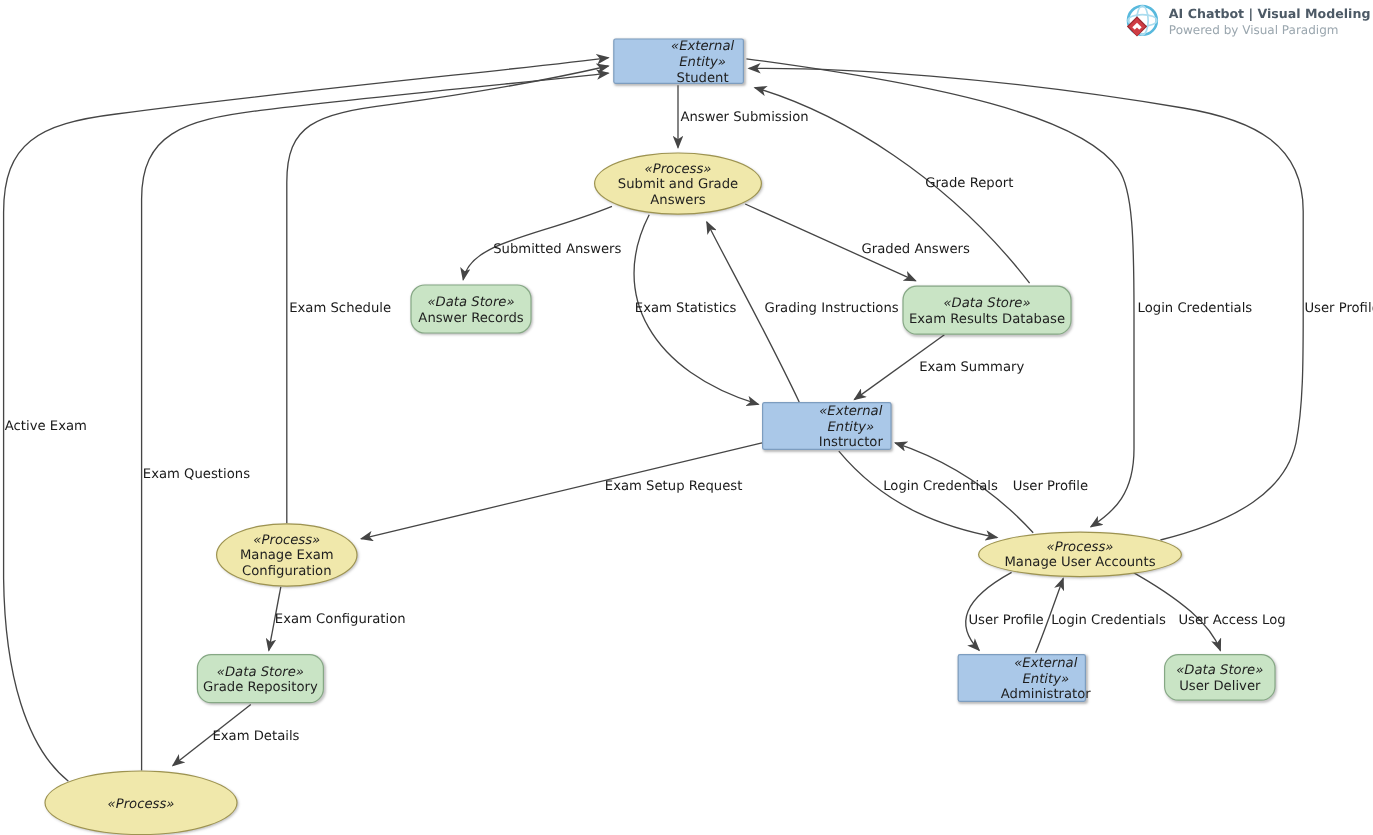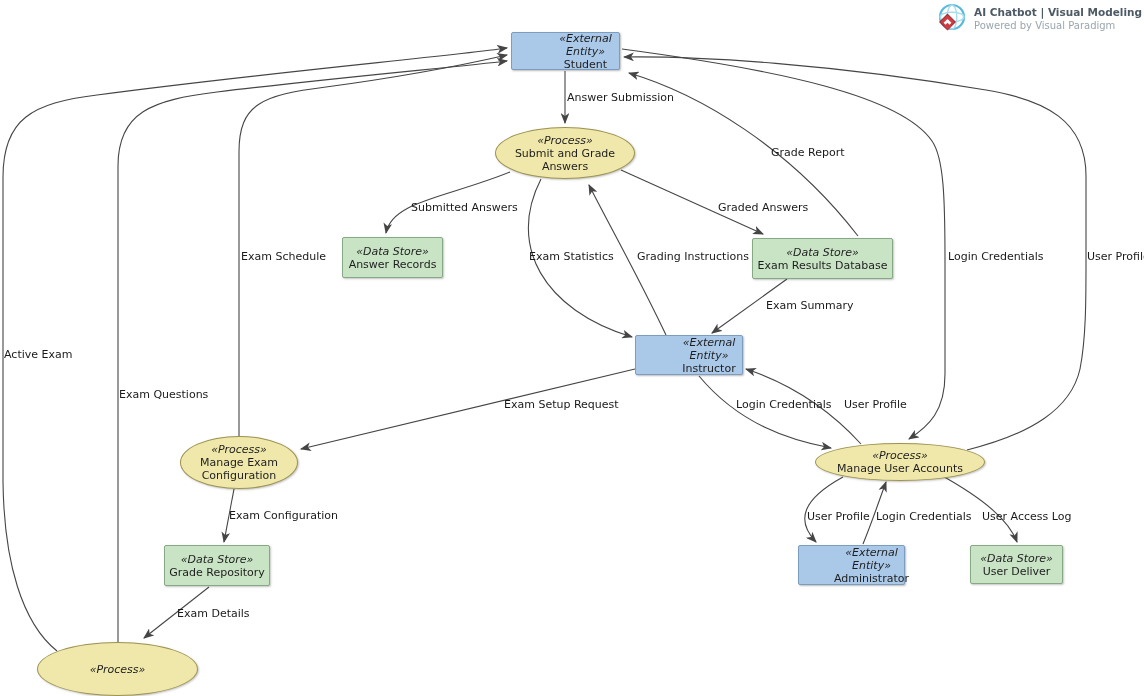--- a/index.html
+++ b/index.html
@@ -19,21 +19,21 @@
   #branding .btext{display:flex;flex-direction:column;line-height:13px;}
   #branding .bline1{font-size:10.5px;font-weight:bold;color:#4d5a66;}
   #branding .bline2{font-size:10px;color:#9aa6ae;}
   
   .node{
     position:absolute;display:flex;flex-direction:column;justify-content:center;align-items:center;
     text-align:center;font-size:11px;line-height:13px;box-sizing:border-box;padding:2px 4px;
   }
   .node .stereo{font-style:italic;}
   .entity{background:var(--external-entity-fill,#aac8e8);border:1px solid var(--external-entity-border,#7d9dbf);border-radius:2px;box-shadow:1px 1px 2px rgba(60,60,60,.35);padding-left:44px;}
-  .datastore{background:var(--data-store-fill,#c9e4c5);border:1px solid var(--data-store-border,#86a885);border-radius:2px;box-shadow:1px 1px 2px rgba(60,60,60,.3);text-align:center;}
+  .datastore{background:var(--data-store-fill,#c9e4c5);border:1px solid var(--data-store-border,#86a885);border-radius:12px;box-shadow:1px 1px 2px rgba(60,60,60,.3);text-align:center;}
   .process{background:var(--process-fill,#f0e8ab);border:1px solid var(--process-border,#9d9350);border-radius:50%;box-shadow:1px 1px 2px rgba(60,60,60,.3);}
   
   #n-student{left:511px;top:32px;width:109px;height:38px;}
   #n-submit{left:495px;top:127px;width:140px;height:52px;}
   #n-answer-records{left:342px;top:237px;width:101px;height:41px;}
   #n-exam-results{left:752px;top:238px;width:141px;height:41px;}
   #n-instructor{left:635px;top:335px;width:108px;height:40px;}
   #n-manage-exam-config{left:180px;top:436px;width:118px;height:53px;}
   #n-manage-user-accounts{left:815px;top:443px;width:170px;height:38px;}
   #n-administrator{left:798px;top:545px;width:107px;height:40px;}

